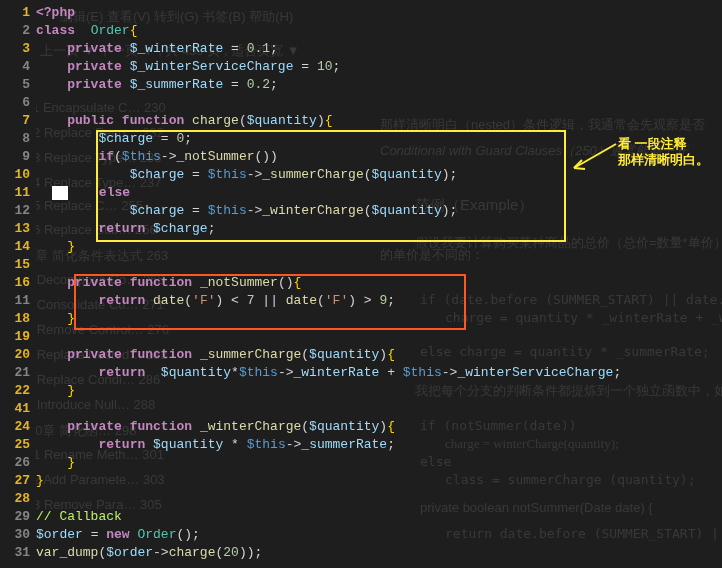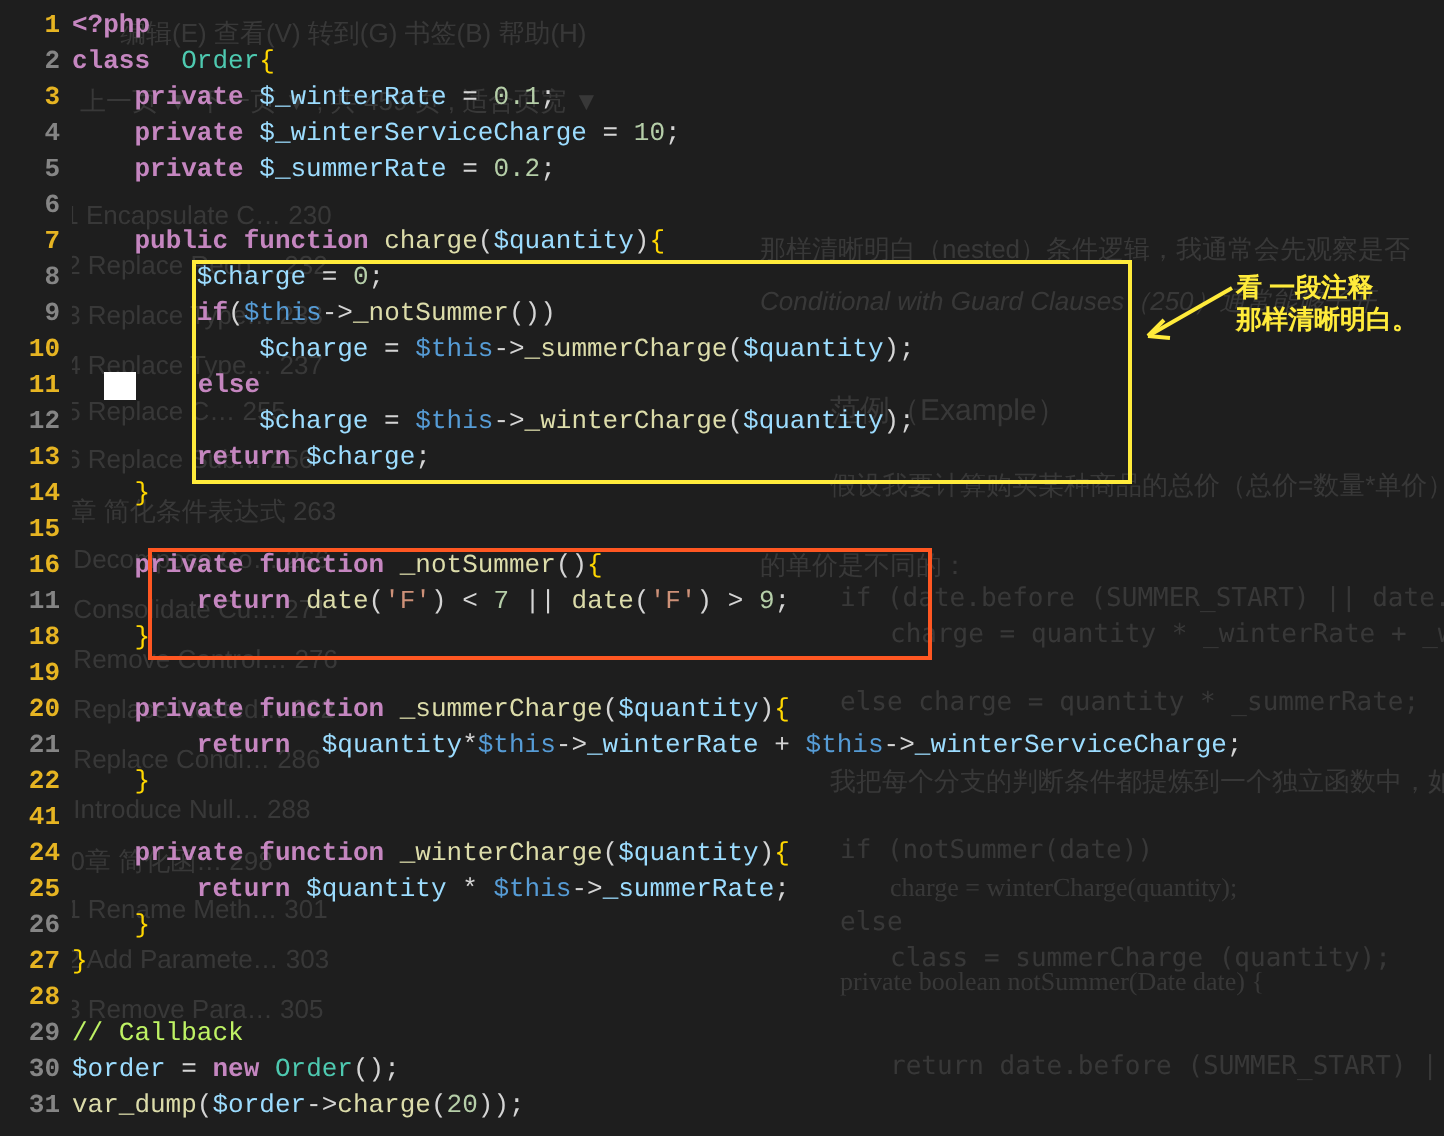--- a/index.html
+++ b/index.html
@@ -111,30 +111,30 @@
 <div class="bg-watermark" style="top:397px;left:15px">9.7 Introduce Null…   288</div>
 <div class="bg-watermark" style="top:422px;left:15px">第10章 简化函…   298</div>
 <div class="bg-watermark" style="top:447px;left:15px">10.1 Rename Meth…   301</div>
 <div class="bg-watermark" style="top:472px;left:15px">10.2 Add Paramete…   303</div>
 <div class="bg-watermark" style="top:497px;left:15px">10.3 Remove Para…   305</div>
 
 <div class="bg-watermark" style="top:116px;left:380px">那样清晰明白（nested）条件逻辑，我通常会先观察是否</div>
 <div class="bg-watermark" style="top:142px;left:380px;font-style:italic">Conditional with Guard Clauses（250）通常能够子开</div>
 <div class="bg-watermark" style="top:196px;left:415px;font-size:15px">范例（Example）</div>
 <div class="bg-watermark" style="top:234px;left:415px">假设我要计算购买某种商品的总价（总价=数量*单价），</div>
-<div class="bg-watermark" style="top:274px;left:380px">的单价是不同的：</div>
+<div class="bg-watermark" style="top:246px;left:380px">的单价是不同的：</div>
 <div class="bg-watermark" style="top:292px;left:420px;font-family:Consolas,monospace">if (date.before (SUMMER_START) || date.after</div>
 <div class="bg-watermark" style="top:310px;left:445px;font-family:Consolas,monospace">charge = quantity * _winterRate + _winte</div>
 <div class="bg-watermark" style="top:344px;left:420px;font-family:Consolas,monospace">else charge = quantity * _summerRate;</div>
 <div class="bg-watermark" style="top:382px;left:415px">我把每个分支的判断条件都提炼到一个独立函数中，如</div>
 <div class="bg-watermark" style="top:418px;left:420px;font-family:Consolas,monospace">if (notSummer(date))</div>
 <div class="bg-watermark" style="top:436px;left:445px;font-family:Liberation Serif, serif">charge = winterCharge(quantity);</div>
 <div class="bg-watermark" style="top:454px;left:420px;font-family:Consolas,monospace">else</div>
 <div class="bg-watermark" style="top:472px;left:445px;font-family:Consolas,monospace">class = summerCharge (quantity);</div>
-<div class="bg-watermark" style="top:483px;left:420px;font-family:Liberation Serif, serif">private boolean notSummer(Date date) {</div>
+<div class="bg-watermark" style="top:500px;left:420px;font-family:Liberation Sans, sans-serif">private boolean notSummer(Date date) {</div>
 <div class="bg-watermark" style="top:526px;left:445px;font-family:Consolas,monospace">return date.before (SUMMER_START) | dat</div>
 
 <div class="editor">
   <div class="gutter" id="gutter">
       <div class="ln modified">1</div>
       <div class="ln">2</div>
       <div class="ln modified">3</div>
       <div class="ln">4</div>
       <div class="ln">5</div>
       <div class="ln">6</div>

